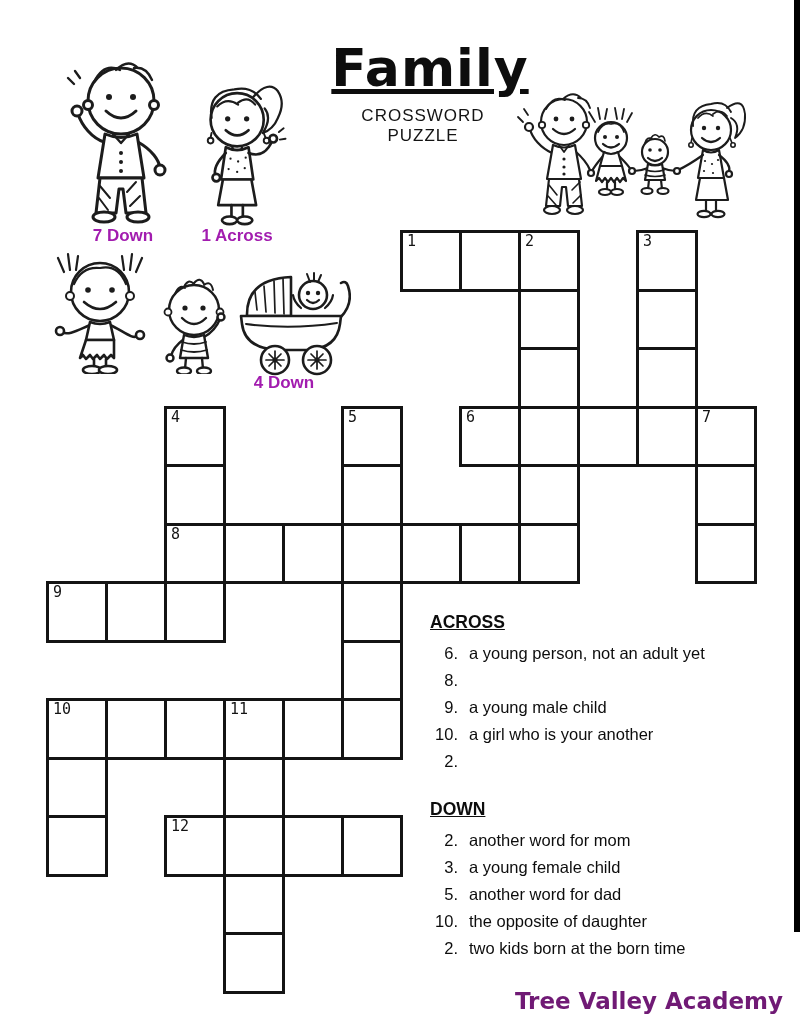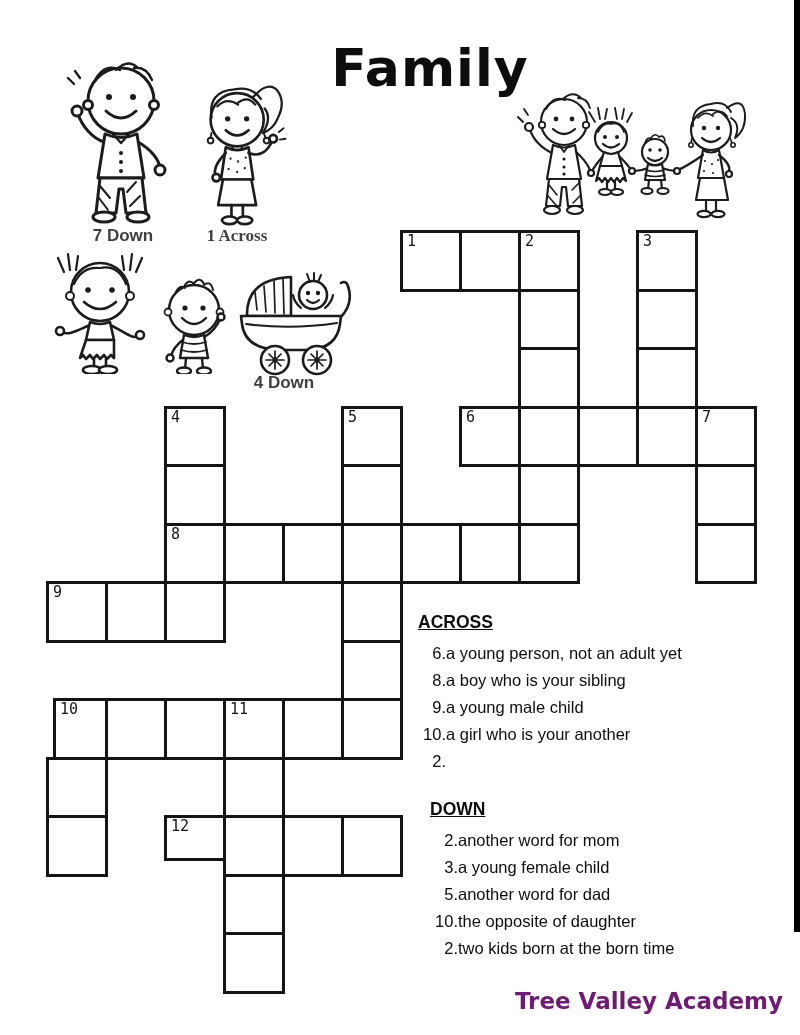--- a/index.html
+++ b/index.html
@@ -1,62 +1,63 @@
 <!DOCTYPE html>
 <html><head>
 <meta charset="utf-8">
 <style>
   html,body { margin:0; padding:0; background:#fff; }
   .page { position:relative; width:800px; height:1035px; background:#ffffff;
           font-family:"Liberation Sans", sans-serif; overflow:hidden; }
 
   .title { position:absolute; left:320px; top:40px; width:220px; text-align:center;
            font-family:"DejaVu Sans", sans-serif; font-weight:bold; font-size:52px;
-           letter-spacing:1px; color:#0d0d0d; line-height:1.1; }
+           letter-spacing:1px; color:#0d0d0d; line-height:1.1;text-decoration:underline; }
   .subtitle { position:absolute; left:323px; top:106px; width:200px; text-align:center;
               font-size:17px; letter-spacing:1px; color:#141414; }
 
   .fig-label { position:absolute; width:110px; text-align:center; font-weight:bold;
-               font-size:17px; color:#404040; }
+               font-size:17px; color:#a21caf; }
   #lbl-dad  { left:68px;  top:226px; }
-  #lbl-mom  { left:182px; top:226px;font-family:Liberation Serif, serif; }
+  #lbl-mom  { left:182px; top:226px; }
   #lbl-baby { left:229px; top:373px; }
 
   svg.illus { position:absolute; }
   #svg-dad      { left:64px;  top:56px;  width:112px; height:168px; }
   #svg-mom      { left:190px; top:78px;  width:100px; height:148px; }
   #svg-family   { left:515px; top:86px;  width:245px; height:138px; }
   #svg-girl     { left:48px;  top:252px; width:104px; height:122px; }
   #svg-boy      { left:155px; top:276px; width:78px;  height:98px;  }
   #svg-carriage { left:233px; top:266px; width:118px; height:110px; }
 
   .cell { position:absolute; box-sizing:border-box; border:3px solid #141414; background:#fff; }
   .cell-num { display:block; margin:1px 0 0 4px; font-size:15px; line-height:1;
               font-family:"DejaVu Sans Mono", monospace; color:#141414; }
 
   .clues { position:absolute; width:340px; }
-  #across { left:418px; top:612px; }
+  #across { left:430px; top:612px; }
   #down   { left:430px; top:799px; }
   .clue-heading { font-weight:bold; font-size:17.5px; text-decoration:underline;
                   color:#0d0d0d; margin-bottom:11px; }
   .clue-row  { display:flex; margin-bottom:8px; font-size:16.5px; line-height:19px; color:#0d0d0d; }
   .clue-num  { flex:0 0 28px; width:28px; text-align:right; }
-  .clue-text { white-space:nowrap; }
+  .clue-text { margin-left:11px; white-space:nowrap; }
 
   .brand { position:absolute; right:17px; top:988px; font-family:"DejaVu Sans", sans-serif;
            font-weight:bold; font-size:23px; color:#701a75; }
 
   .edge-strip { position:absolute; left:794px; top:0; width:6px; height:932px; background:#000; }
 </style>
 </head>
 <body>
 
 <div class="page">
 
   <div class="title">Family</div>
+  <div class="subtitle">CROSSWORD PUZZLE</div>
 
   <svg id="svg-dad" class="illus" viewBox="0 0 112 168">
     <g fill="none" stroke="#1c1c1c" stroke-width="3" stroke-linecap="round" stroke-linejoin="round">
       <path d="M10,28 L4,22 M16,22 L11,15" stroke-width="2.4"></path>
       <path d="M40,86 C28,82 18,70 14,58"></path>
       <circle cx="13" cy="55" r="5" fill="#fff"></circle>
       <path d="M74,86 C88,94 95,104 96,112"></path>
       <circle cx="96" cy="114" r="5" fill="#fff"></circle>
       <circle cx="57" cy="45" r="33" fill="#fff"></circle>
       <path d="M30,26 Q40,6 56,14 M52,14 Q64,2 74,12 M70,12 Q82,10 88,24" stroke-width="2.4"></path>
@@ -309,53 +310,52 @@
       <div class="cell" style="left: 459px; top: 523px; width: 62px; height: 61px;"></div>
       <div class="cell" style="left: 518px; top: 523px; width: 62px; height: 61px;"></div>
       <div class="cell" style="left: 695px; top: 523px; width: 62px; height: 61px;"></div>
       <div class="cell" style="left: 46px; top: 581px; width: 62px; height: 62px;">
         <span class="cell-num">9</span>
       </div>
       <div class="cell" style="left: 105px; top: 581px; width: 62px; height: 62px;"></div>
       <div class="cell" style="left: 164px; top: 581px; width: 62px; height: 62px;"></div>
       <div class="cell" style="left: 341px; top: 581px; width: 62px; height: 62px;"></div>
       <div class="cell" style="left: 341px; top: 640px; width: 62px; height: 61px;"></div>
-      <div class="cell" style="left: 46px; top: 698px; width: 62px; height: 62px; margin-left: 7px;">
+      <div class="cell" style="left: 46px; top: 698px; width: 62px; height: 62px;">
         <span class="cell-num">10</span>
       </div>
       <div class="cell" style="left: 105px; top: 698px; width: 62px; height: 62px;"></div>
       <div class="cell" style="left: 164px; top: 698px; width: 62px; height: 62px;"></div>
       <div class="cell" style="left: 223px; top: 698px; width: 62px; height: 62px;">
         <span class="cell-num">11</span>
       </div>
       <div class="cell" style="left: 282px; top: 698px; width: 62px; height: 62px;"></div>
       <div class="cell" style="left: 341px; top: 698px; width: 62px; height: 62px;"></div>
       <div class="cell" style="left: 46px; top: 757px; width: 62px; height: 61px;"></div>
       <div class="cell" style="left: 223px; top: 757px; width: 62px; height: 61px;"></div>
       <div class="cell" style="left: 46px; top: 815px; width: 62px; height: 62px;"></div>
-      <div class="cell" style="left: 164px; top: 815px; width: 62px; height: 46px;">
+      <div class="cell" style="left: 164px; top: 815px; width: 62px; height: 62px;">
         <span class="cell-num">12</span>
       </div>
       <div class="cell" style="left: 223px; top: 815px; width: 62px; height: 62px;"></div>
       <div class="cell" style="left: 282px; top: 815px; width: 62px; height: 62px;"></div>
       <div class="cell" style="left: 341px; top: 815px; width: 62px; height: 62px;"></div>
       <div class="cell" style="left: 223px; top: 874px; width: 62px; height: 61px;"></div>
       <div class="cell" style="left: 223px; top: 932px; width: 62px; height: 62px;"></div>
     </div>
 
   <div class="clues" id="across">
     <div class="clue-heading">ACROSS</div>
     <div>
         <div class="clue-row">
           <span class="clue-num">6.</span>
           <span class="clue-text">a young person, not an adult yet</span>
         </div>
         <div class="clue-row">
           <span class="clue-num">8.</span>
-          <span class="clue-text">a boy who is your sibling</span>
         </div>
         <div class="clue-row">
           <span class="clue-num">9.</span>
           <span class="clue-text">a young male child</span>
         </div>
         <div class="clue-row">
           <span class="clue-num">10.</span>
           <span class="clue-text">a girl who is your another</span>
         </div>
         <div class="clue-row">

